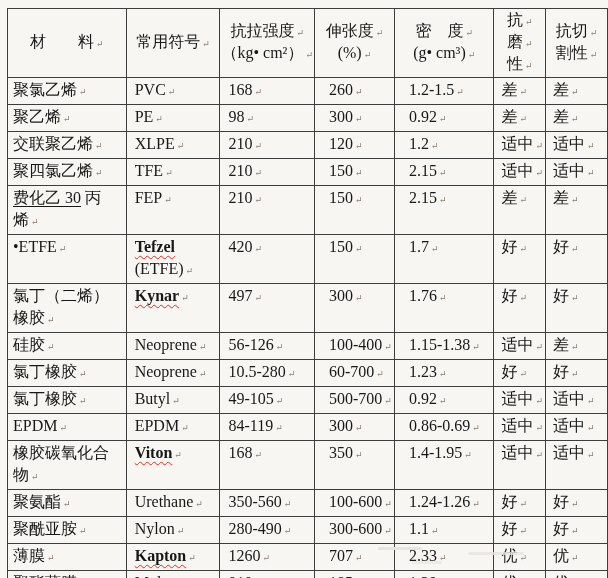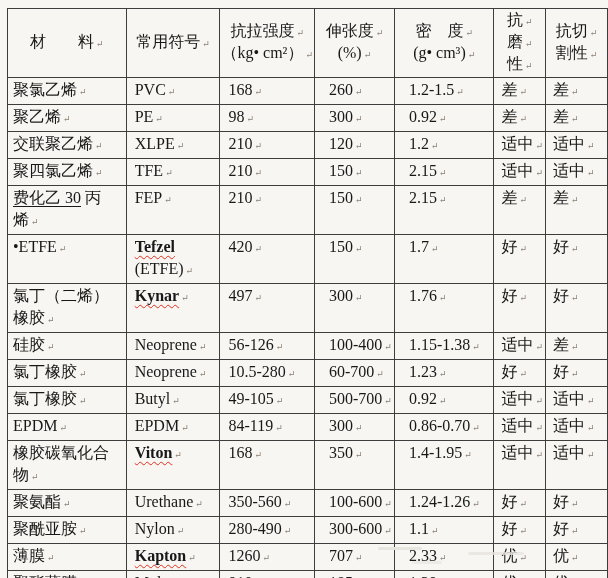--- a/index.html
+++ b/index.html
@@ -365,21 +365,21 @@
           <td class="col-symbol">
             <div class="ln"><span>EPDM</span><span class="pmark">↵</span></div>
           </td>
           <td class="col-tensile">
             <div class="ln"><span>84-119</span><span class="pmark">↵</span></div>
           </td>
           <td class="col-elongation">
             <div class="ln"><span>300</span><span class="pmark">↵</span></div>
           </td>
           <td class="col-density">
-            <div class="ln"><span>0.86-0.70</span><span class="pmark">↵</span></div>
+            <div class="ln"><span>0.86-0.69</span><span class="pmark">↵</span></div>
           </td>
           <td class="col-wear">
             <div class="ln"><span>适中</span><span class="pmark">↵</span></div>
           </td>
           <td class="col-cut">
             <div class="ln"><span>适中</span><span class="pmark">↵</span></div>
           </td>
         </tr>
         <tr class="body-row">
           <td class="col-material">

